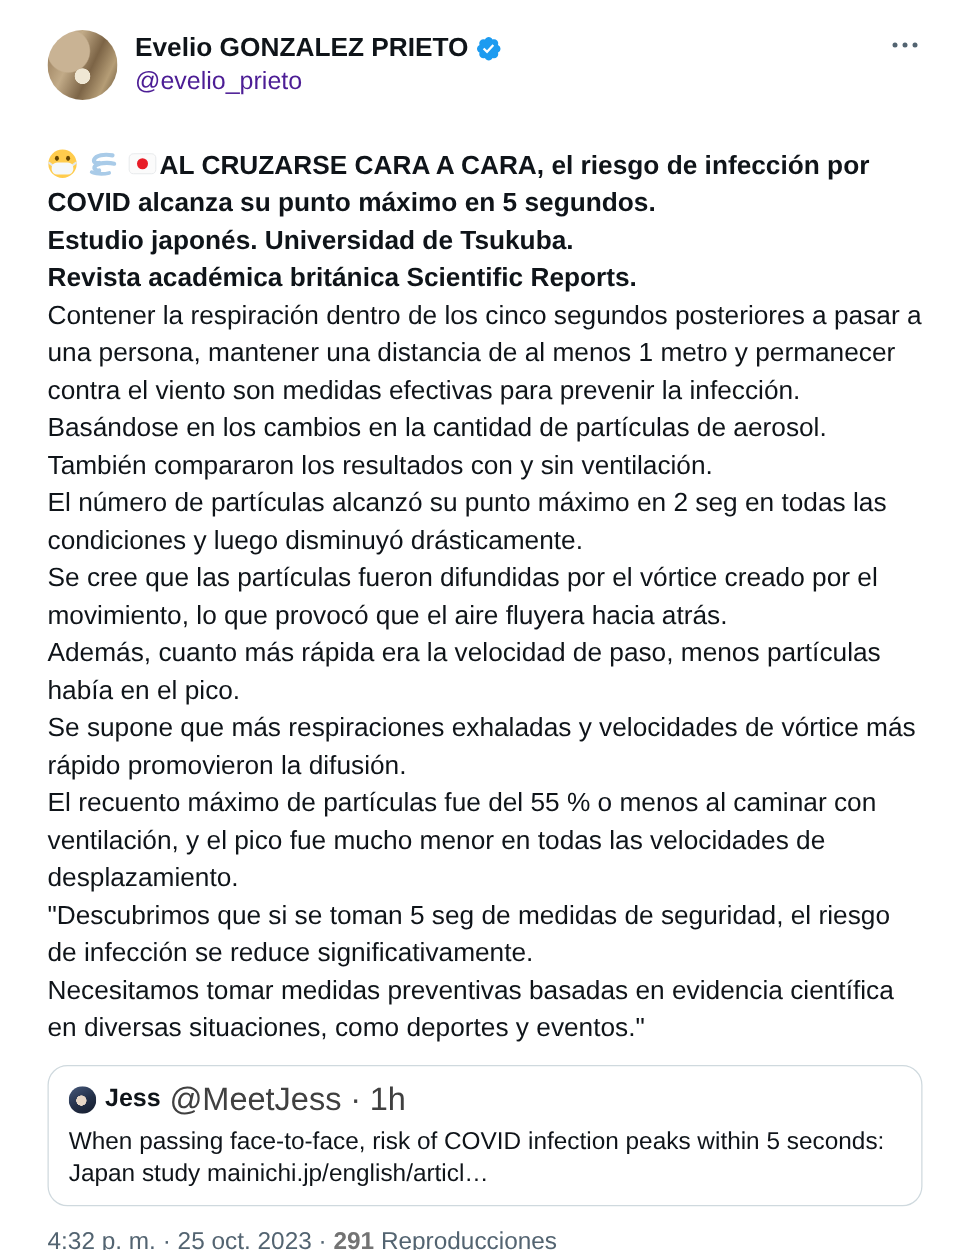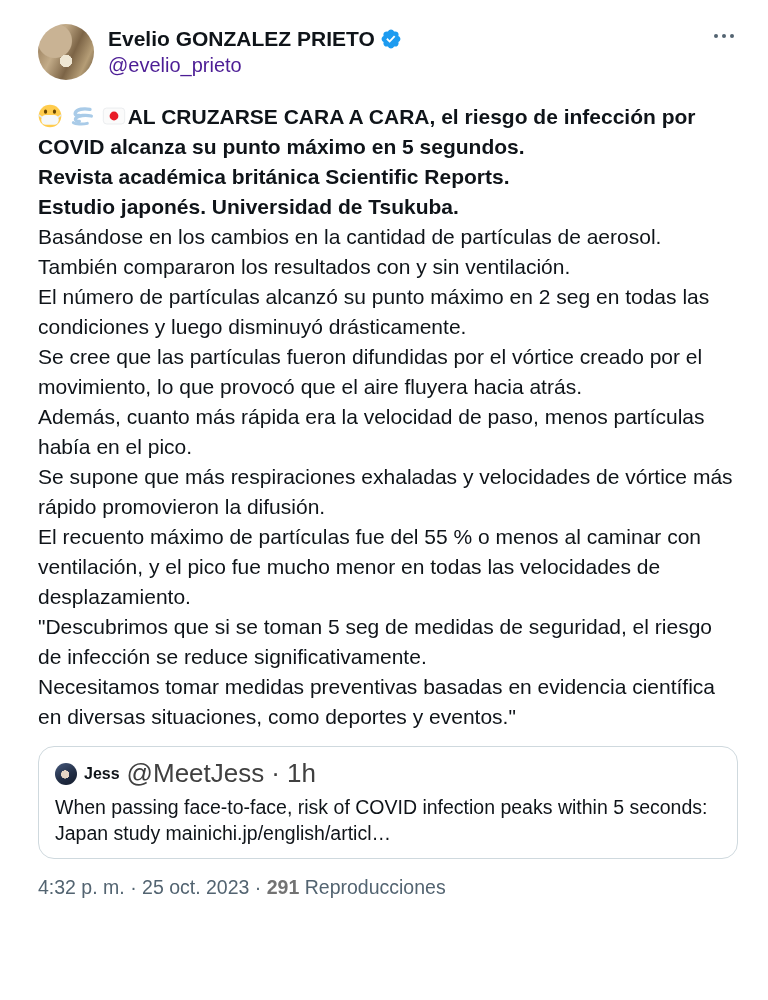--- a/index.html
+++ b/index.html
@@ -28,42 +28,42 @@
   .author-name { font-size: 21px; font-weight: bold; color: #0f1419; line-height: 26px; cursor: pointer; }
   .verified-badge { width: 22px; height: 22px; display: inline-block; }
   .author-handle { font-size: 20px; color: #4c1d95; line-height: 25px; margin-top: 1px; cursor: pointer; }
   .more-button {
     margin-left: auto; display: flex; gap: 4px; padding: 10px 4px;
     cursor: pointer; align-items: center;
   }
   .more-button i { width: 4px; height: 4px; border-radius: 50%; background: #536471; }
 
   
-  .tweet-text { margin-top: 22px; font-size: 21px; line-height: 30px; color: #0f1419; }
+  .tweet-text { margin-top: 38px; font-size: 21px; line-height: 30px; color: #0f1419; }
   .tweet-text .line { font-weight: normal; }
   .tweet-text .bold { font-weight: bold; }
   .emoji { display: inline-block; vertical-align: -4px; margin-right: 2px; }
   .emoji svg { display: block; }
 
   
   .quote-card {
     margin-top: 14px;
     border: 1px solid #cfd9de;
     border-radius: 16px;
     padding: 11px 12px 12px 16px;
     cursor: pointer;
   }
   .quote-header { display: flex; align-items: center; gap: 7px; }
   .quote-avatar {
     width: 22px; height: 22px; border-radius: 50%; flex: 0 0 22px;
     background:
       radial-gradient(circle at 46% 52%, #e6d6c6 0 24%, rgba(0,0,0,0) 26%),
       linear-gradient(150deg, #46597c 0%, #232f47 55%, #141c2c 100%);
   }
-  .quote-name { font-size: 16px; font-weight: bold; color: #0f1419; }
+  .quote-name { font-size: 20px; font-weight: bold; color: #0f1419; }
   .quote-meta { font-size: 26px; color: #404040; }
   .quote-text { margin-top: 5px; font-size: 19.5px; line-height: 26px; color: #0f1419; }
 
   
   .tweet-footer { margin-top: 17px; font-size: 19.5px; color: #536471; }
   .views-count { font-weight: bold; color: #737373; }
 </style>
 </head>
 <body>
 
@@ -109,22 +109,23 @@
           </g>
         </svg>
       </span>
       <span class="emoji">
         <svg width="24" height="24" viewBox="0 0 36 36">
           <rect x="2" y="6" width="32" height="24" rx="5" fill="#FBFBFB" stroke="#E3E6E8" stroke-width="1"></rect>
           <circle cx="18" cy="18" r="6.6" fill="#E81C27"></circle>
         </svg>
       </span><span>AL CRUZARSE CARA A CARA, el riesgo de infección por COVID alcanza su punto máximo en 5 segundos.</span>
     </div>
+    <div class="line bold">Estudio japonés. Universidad de Tsukuba.</div>
     <div class="line bold">Revista académica británica Scientific Reports.</div>
-    <div class="line bold">Estudio japonés. Universidad de Tsukuba.</div>
+    <div class="line">Contener la respiración dentro de los cinco segundos posteriores a pasar a una persona, mantener una distancia de al menos 1 metro y permanecer contra el viento son medidas efectivas para prevenir la infección.</div>
     <div class="line">Basándose en los cambios en la cantidad de partículas de aerosol.</div>
     <div class="line">También compararon los resultados con y sin ventilación.</div>
     <div class="line">El número de partículas alcanzó su punto máximo en 2 seg en todas las condiciones y luego disminuyó drásticamente.</div>
     <div class="line">Se cree que las partículas fueron difundidas por el vórtice creado por el movimiento, lo que provocó que el aire fluyera hacia atrás.</div>
     <div class="line">Además, cuanto más rápida era la velocidad de paso, menos partículas había en el pico.</div>
     <div class="line">Se supone que más respiraciones exhaladas y velocidades de vórtice más rápido promovieron la difusión.</div>
     <div class="line">El recuento máximo de partículas fue del 55 % o menos al caminar con ventilación, y el pico fue mucho menor en todas las velocidades de desplazamiento.</div>
     <div class="line">"Descubrimos que si se toman 5 seg de medidas de seguridad, el riesgo de infección se reduce significativamente.</div>
     <div class="line">Necesitamos tomar medidas preventivas basadas en evidencia científica en diversas situaciones, como deportes y eventos."</div>
   </div>

